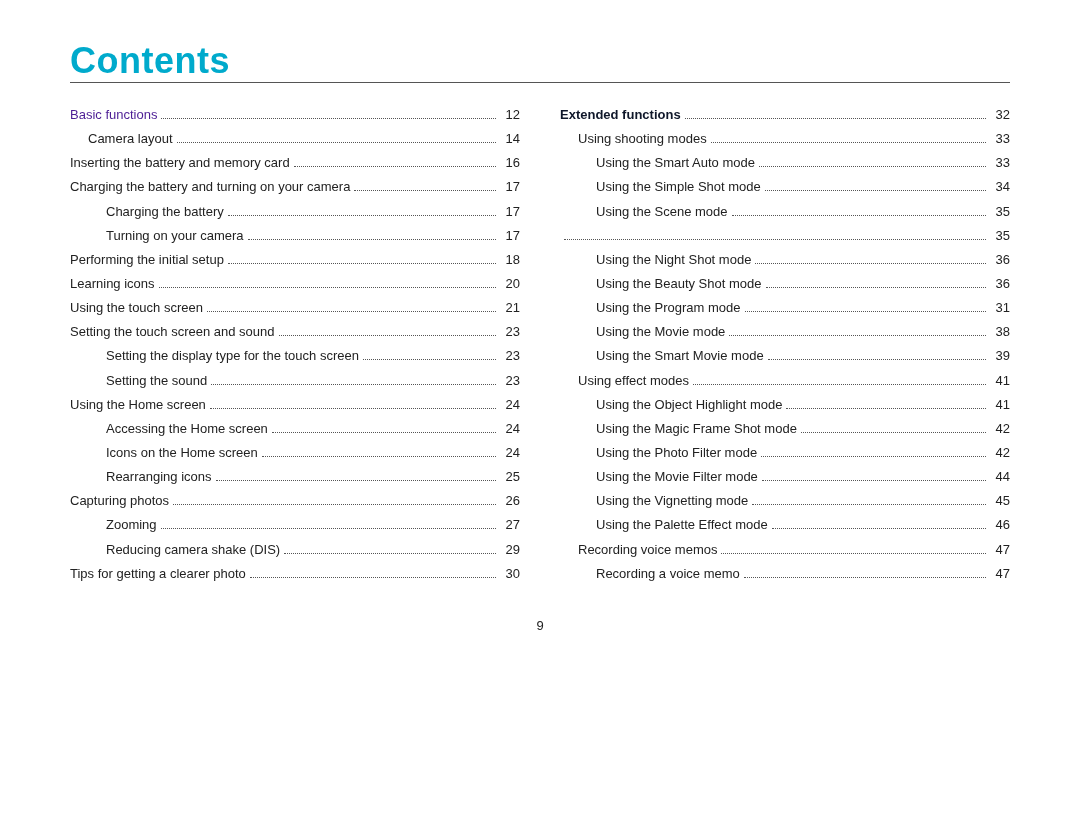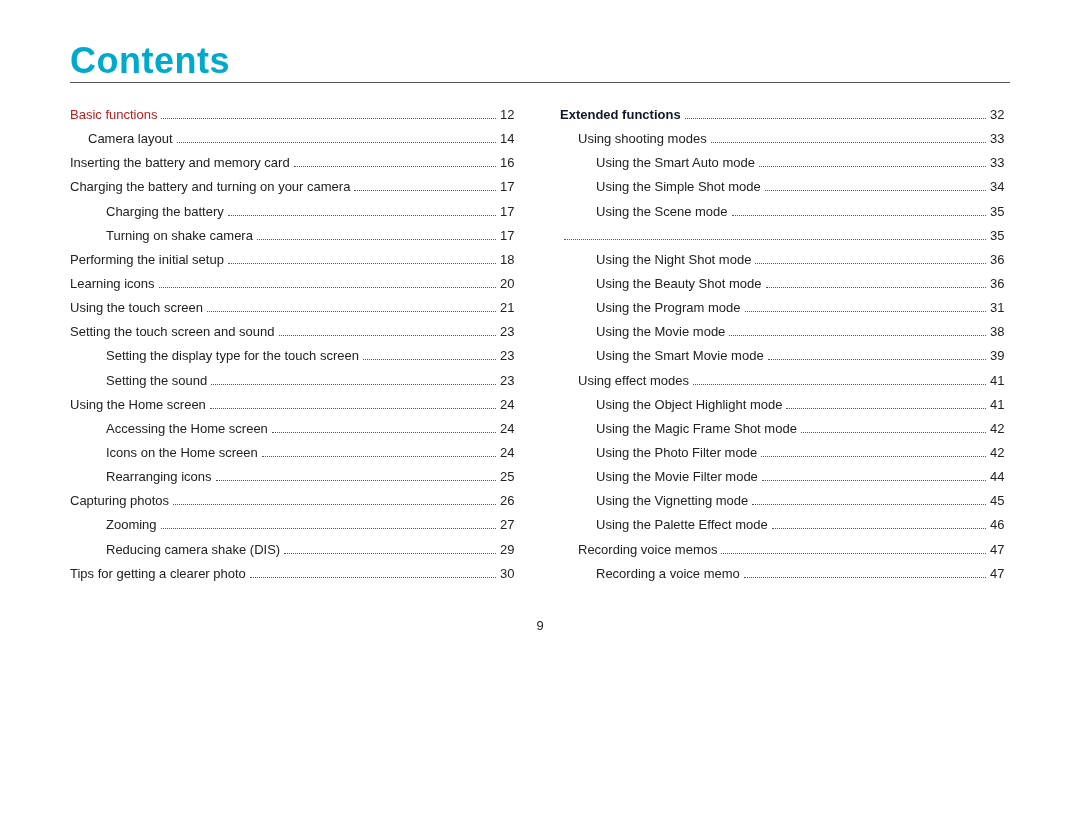--- a/index.html
+++ b/index.html
@@ -51,20 +51,21 @@
       flex: 1;
       border-bottom: 1px dotted #555;
       margin: 0 4px 3px 4px;
       min-width: 10px;
     }
 
     .toc-entry .page {
       white-space: nowrap;
       flex-shrink: 0;
       min-width: 20px;
+      text-align: right;
     }
 
     
     .indent-0 { padding-left: 0; }
     .indent-1 { padding-left: 18px; }
     .indent-2 { padding-left: 36px; }
 
     .page-number-footer {
       text-align: center;
       margin-top: 30px;
@@ -75,21 +76,21 @@
 </head>
 <body>
 
 <h1>Contents</h1>
 <hr class="divider">
 
 <div class="toc-columns">
 
   <div class="toc-col" id="left-col">
       <div class="toc-entry">
-        <span class="label indent-0" style="color: #b91c1c;">Basic functions</span>
+        <span class="label indent-0" style="color: #4c1d95;">Basic functions</span>
         <span class="dots"></span>
         <span class="page">12</span>
       </div>
       <div class="toc-entry">
         <span class="label indent-1">Camera layout</span>
         <span class="dots"></span>
         <span class="page">14</span>
       </div>
       <div class="toc-entry">
         <span class="label indent-0">Inserting the battery and memory card</span>
@@ -100,21 +101,21 @@
         <span class="label indent-0">Charging the battery and turning on your camera</span>
         <span class="dots"></span>
         <span class="page">17</span>
       </div>
       <div class="toc-entry">
         <span class="label indent-2">Charging the battery</span>
         <span class="dots"></span>
         <span class="page">17</span>
       </div>
       <div class="toc-entry">
-        <span class="label indent-2">Turning on shake camera</span>
+        <span class="label indent-2">Turning on your camera</span>
         <span class="dots"></span>
         <span class="page">17</span>
       </div>
       <div class="toc-entry">
         <span class="label indent-0">Performing the initial setup</span>
         <span class="dots"></span>
         <span class="page">18</span>
       </div>
       <div class="toc-entry">
         <span class="label indent-0">Learning icons</span>

